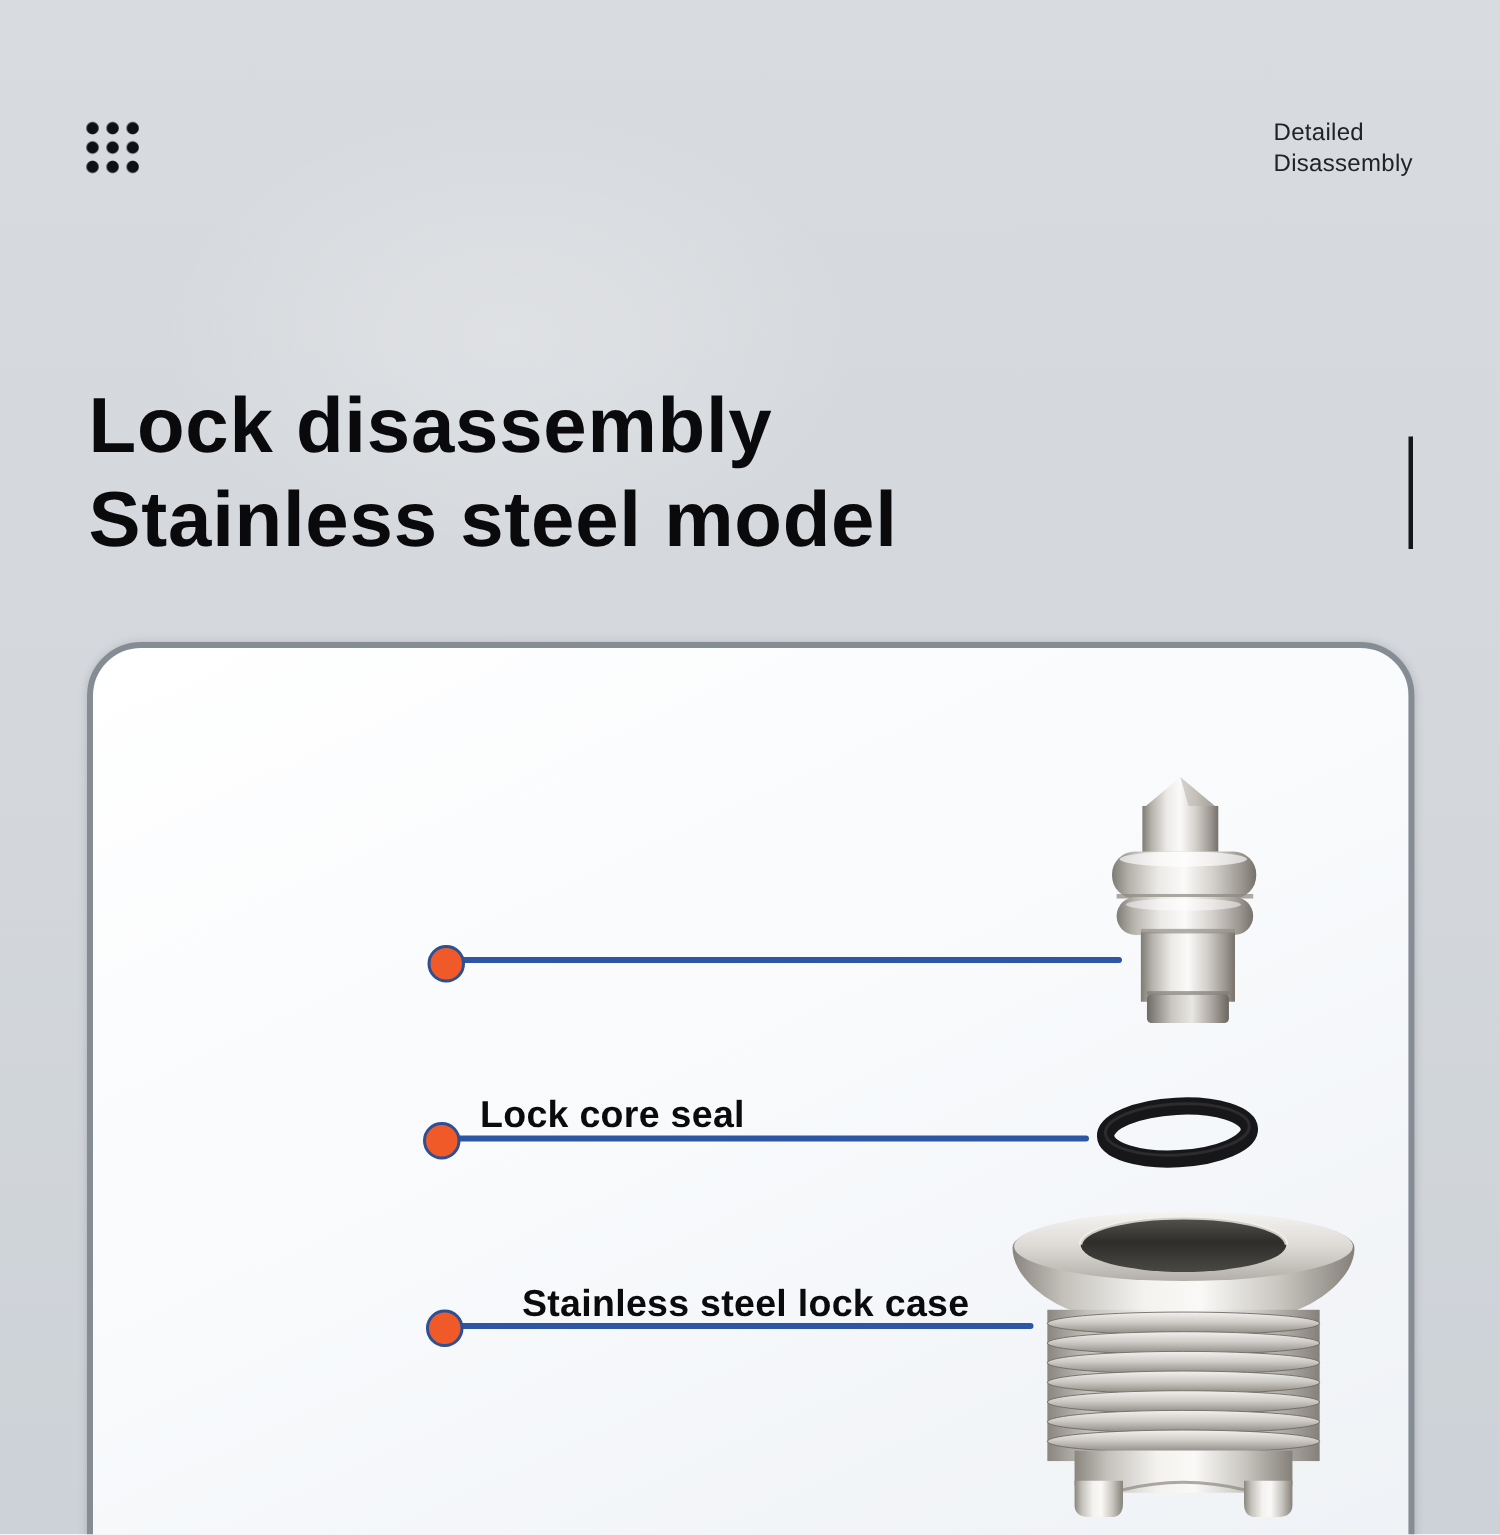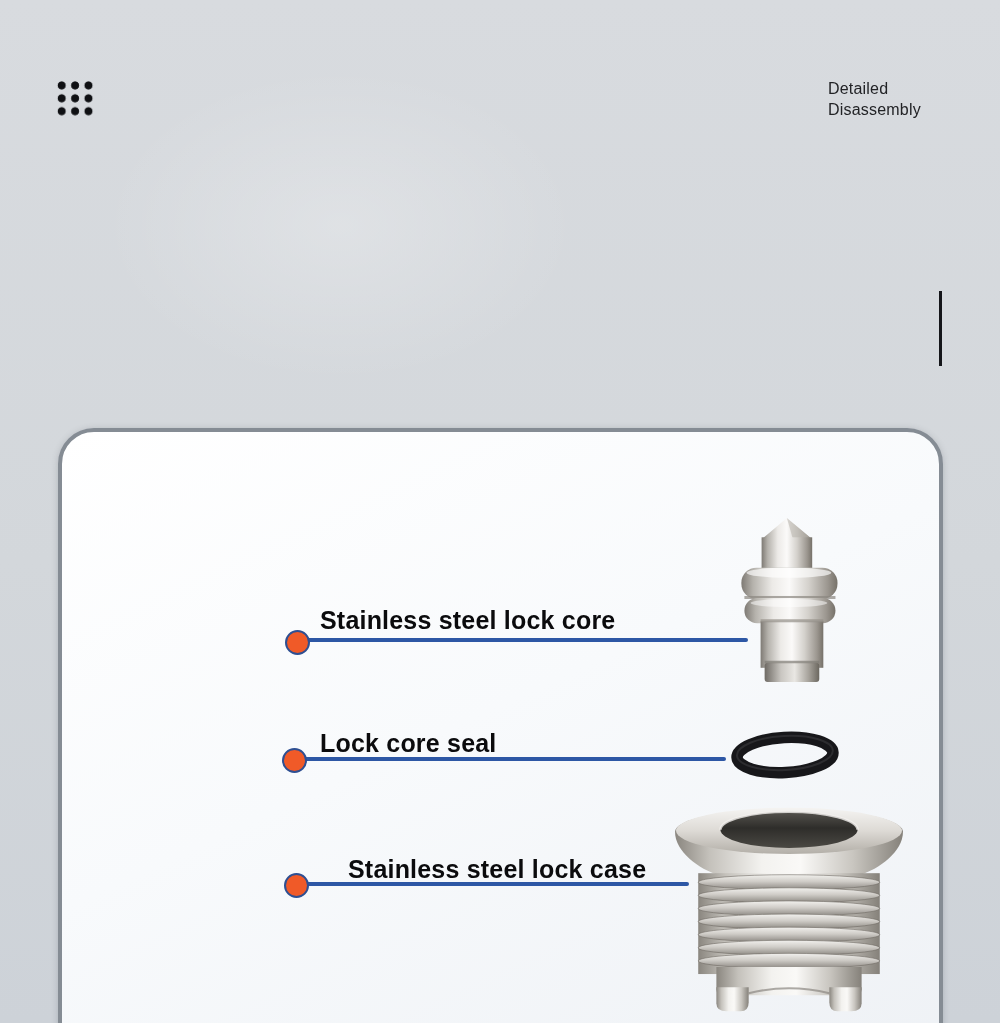--- a/index.html
+++ b/index.html
@@ -24,21 +24,21 @@
 
   
   .grid-dots{
     position:absolute;left:55px;top:79px;width:40px;height:39px;
     background-image:radial-gradient(circle,#0F1013 3.7px, rgba(0,0,0,0) 4.4px);
     background-size:13.4px 12.9px;
   }
 
   
   .tag{
-    position:absolute;left:828px;top:78px;
+    position:absolute;left:849px;top:78px;
     font-size:16px;line-height:21px;color:#222326;letter-spacing:.2px;
   }
 
   
   .title{
     position:absolute;left:59px;top:253px;
     font-size:52px;line-height:63px;font-weight:700;color:var(--text-dark);
     letter-spacing:.5px;
   }
 
@@ -86,28 +86,31 @@
 
 <div class="screen">
 
   <div class="grid-dots"></div>
 
   <div class="tag">
     <div>Detailed</div>
     <div>Disassembly</div>
   </div>
 
+  <h1 class="title">
+    <div>Lock disassembly</div>
+    <div>Stainless steel model</div>
+  </h1>
 
   <div class="vrule"></div>
 
   <div class="card">
 
     <div class="callout-line line-1"></div>
     <div class="callout-dot dot-1"></div>
-    <div class="callout-label label-1">Stainless steel lock core</div>
 
     <svg class="part-img img-core" viewBox="0 0 112 170" aria-hidden="true">
       <defs>
         <linearGradient id="mH" x1="0" y1="0" x2="1" y2="0">
           <stop offset="0" stop-color="#7E7A74"></stop>
             <stop offset="0.12" stop-color="#B5B2AC"></stop>
           <stop offset="0.32" stop-color="#ECEAE7"></stop>
             <stop offset="0.5" stop-color="#FBFAF9"></stop>
           <stop offset="0.7" stop-color="#D4D1CC"></stop>
             <stop offset="0.9" stop-color="#9B968F"></stop>

